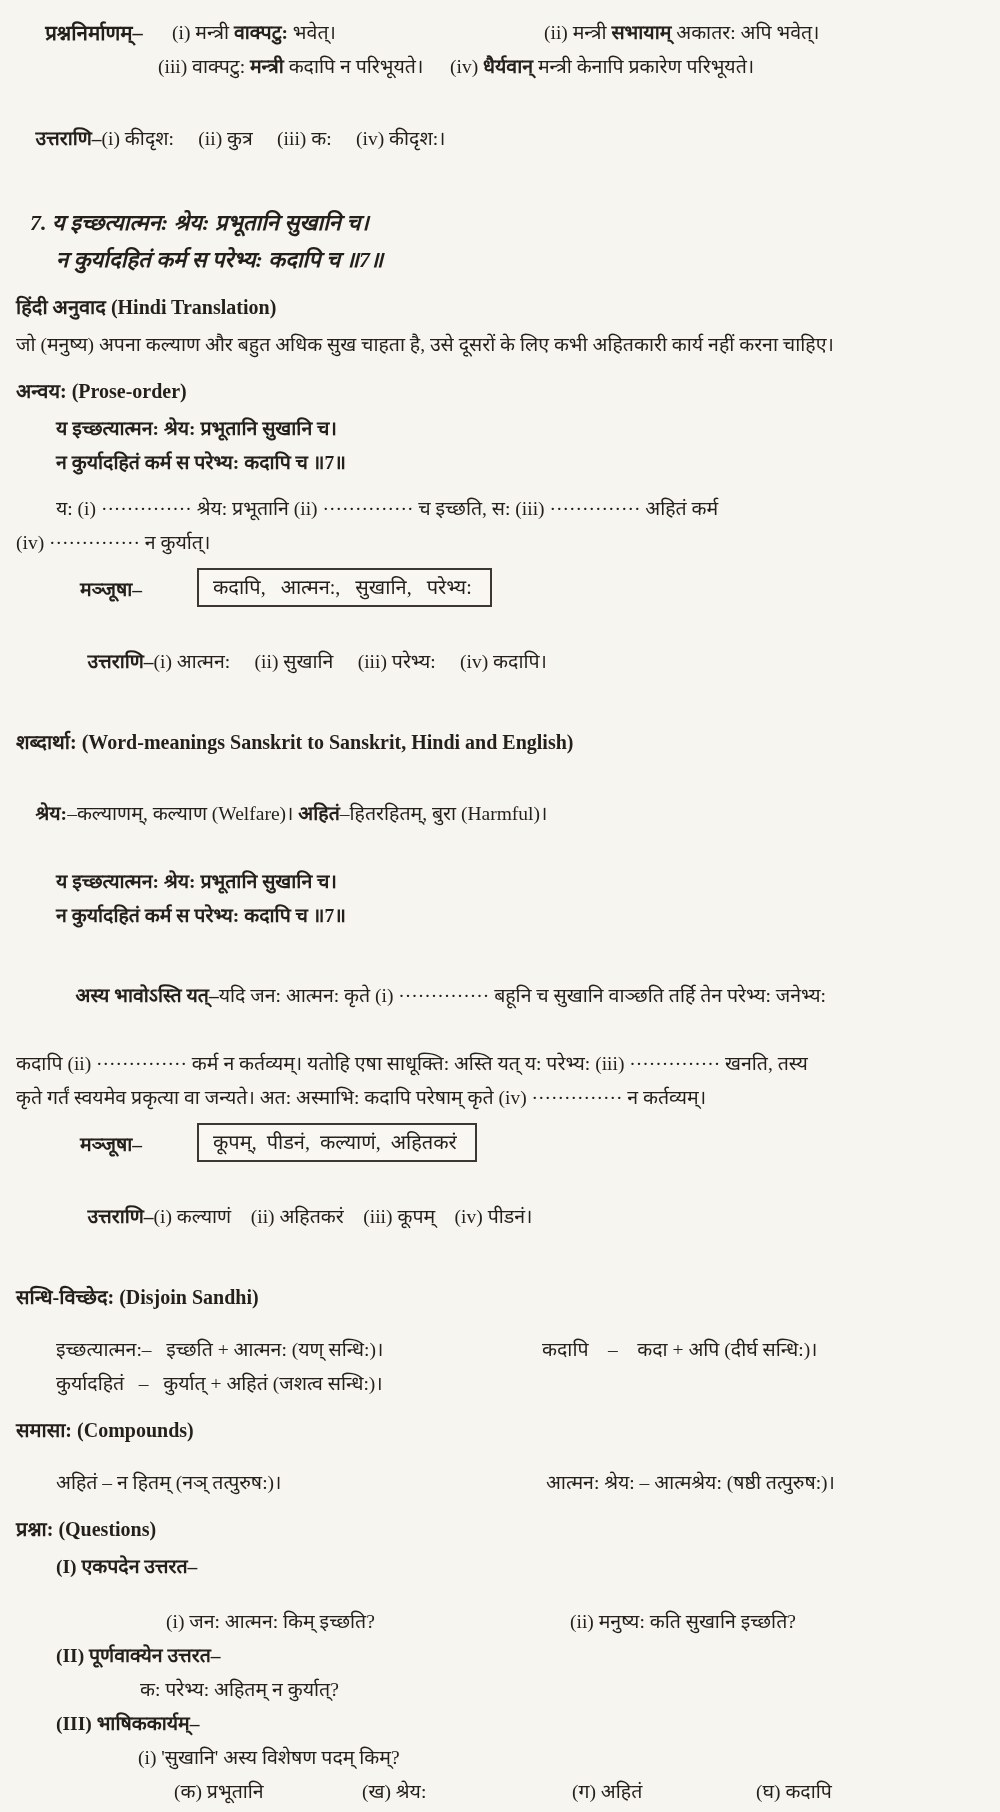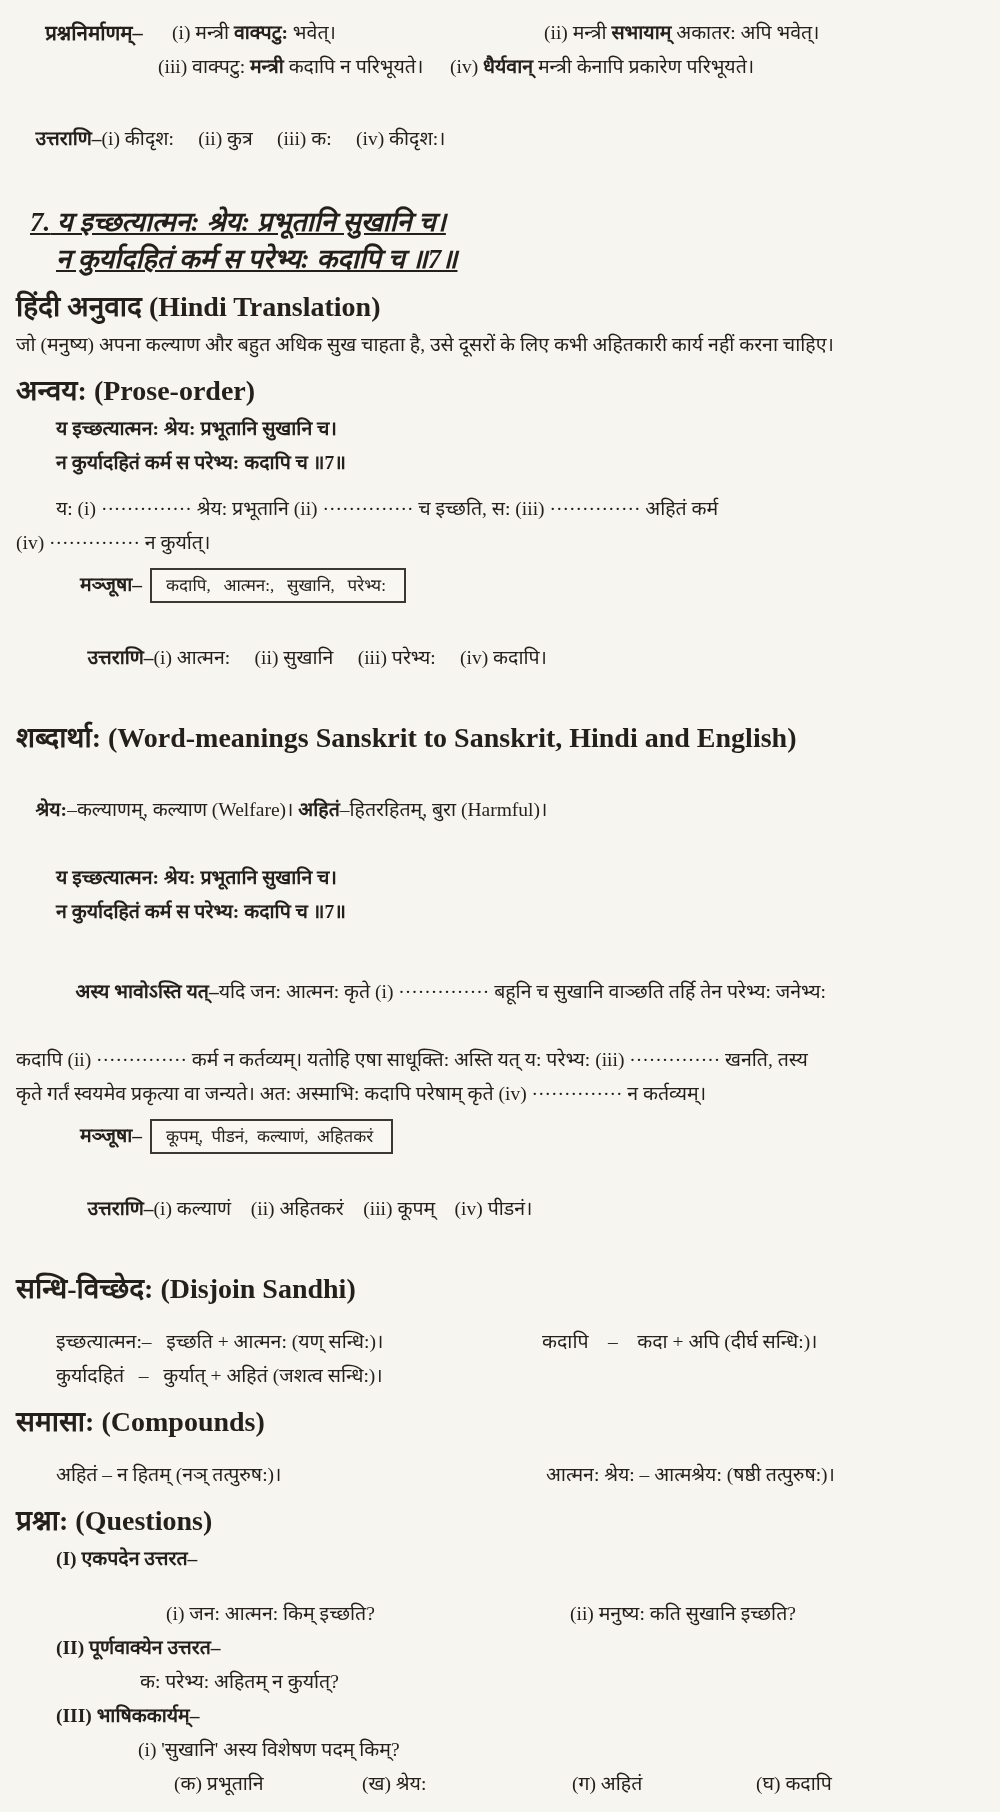--- a/index.html
+++ b/index.html
@@ -11,41 +11,41 @@
   }
   .page {
     width: 1000px;
     min-height: 1812px;
     padding: 16px 14px 12px 16px;
     background: #f7f5ef;
   }
   .line { font-size: 19.5px; line-height: 34px; white-space: pre-wrap; }
   b, .b { font-weight: bold; }
   
-  .sec { font-size: 28px; font-weight: bold; line-height: 30px; margin-top: 14px; margin-bottom: 6px; white-space: pre-wrap; }
+  .sec { font-size: 20px; font-weight: bold; line-height: 30px; margin-top: 14px; margin-bottom: 6px; white-space: pre-wrap; }
   .sec .en { font-family: "Liberation Serif", serif; }
   
   .qrow1 { display: grid; grid-template-columns: 156px 372px 1fr; }
   .qrow2 { display: grid; grid-template-columns: 292px 1fr; margin-left: 142px; }
   .lbl { font-weight: bold; font-size: 20.5px; text-align: center; }
   
-  .verse { font-weight: bold; font-style: italic; font-size: 27px; line-height: 37px; margin-left: 14px; white-space: pre-wrap; text-decoration: underline; }
+  .verse { font-weight: bold; font-style: italic; font-size: 22px; line-height: 37px; margin-left: 14px; white-space: pre-wrap; }
   .verse2 { margin-left: 40px; }
   .verseblock { margin-top: 14px; margin-bottom: 8px; }
   
   .bverse { font-weight: bold; margin-left: 40px; }
   
   .ind40 { margin-left: 40px; }
   .ind52 { margin-left: 52px; }
   .ind66 { margin-left: 64px; }
   .ind122 { margin-left: 122px; }
   .ind124 { margin-left: 124px; }
   
-  .manrow { display: flex; align-items: flex-start; margin-top: 8px; margin-bottom: 4px; }
-  .manbox { border: 2px solid #3c3733; padding: 3px 18px 5px 14px; margin-left: 8px; font-size: 17px; white-space: pre-wrap; background: #f9f7f1; }
+  .manrow { display: flex; align-items: flex-end; margin-top: 8px; margin-bottom: 4px; gap: 47px; }
+  .manbox { border: 2px solid #3c3733; padding: 3px 18px 5px 14px; margin-left: 8px; font-size: 20px; white-space: pre-wrap; background: #f9f7f1; }
   
   .cols { display: grid; margin-left: 40px; margin-top: 21px; }
   .cols.sandhi { grid-template-columns: 486px 1fr; }
   .cols.samasa { grid-template-columns: 482px 1fr; gap: 8px; }
   .cols.qone { grid-template-columns: 404px 1fr; margin-left: 150px; }
   
   .opts { display: grid; grid-template-columns: 188px 210px 184px auto; margin-left: 158px; }
   .gap-big { margin-bottom: 36px; }
   .mt4 { margin-top: 4px; }
   .mt12 { margin-top: 12px; }

